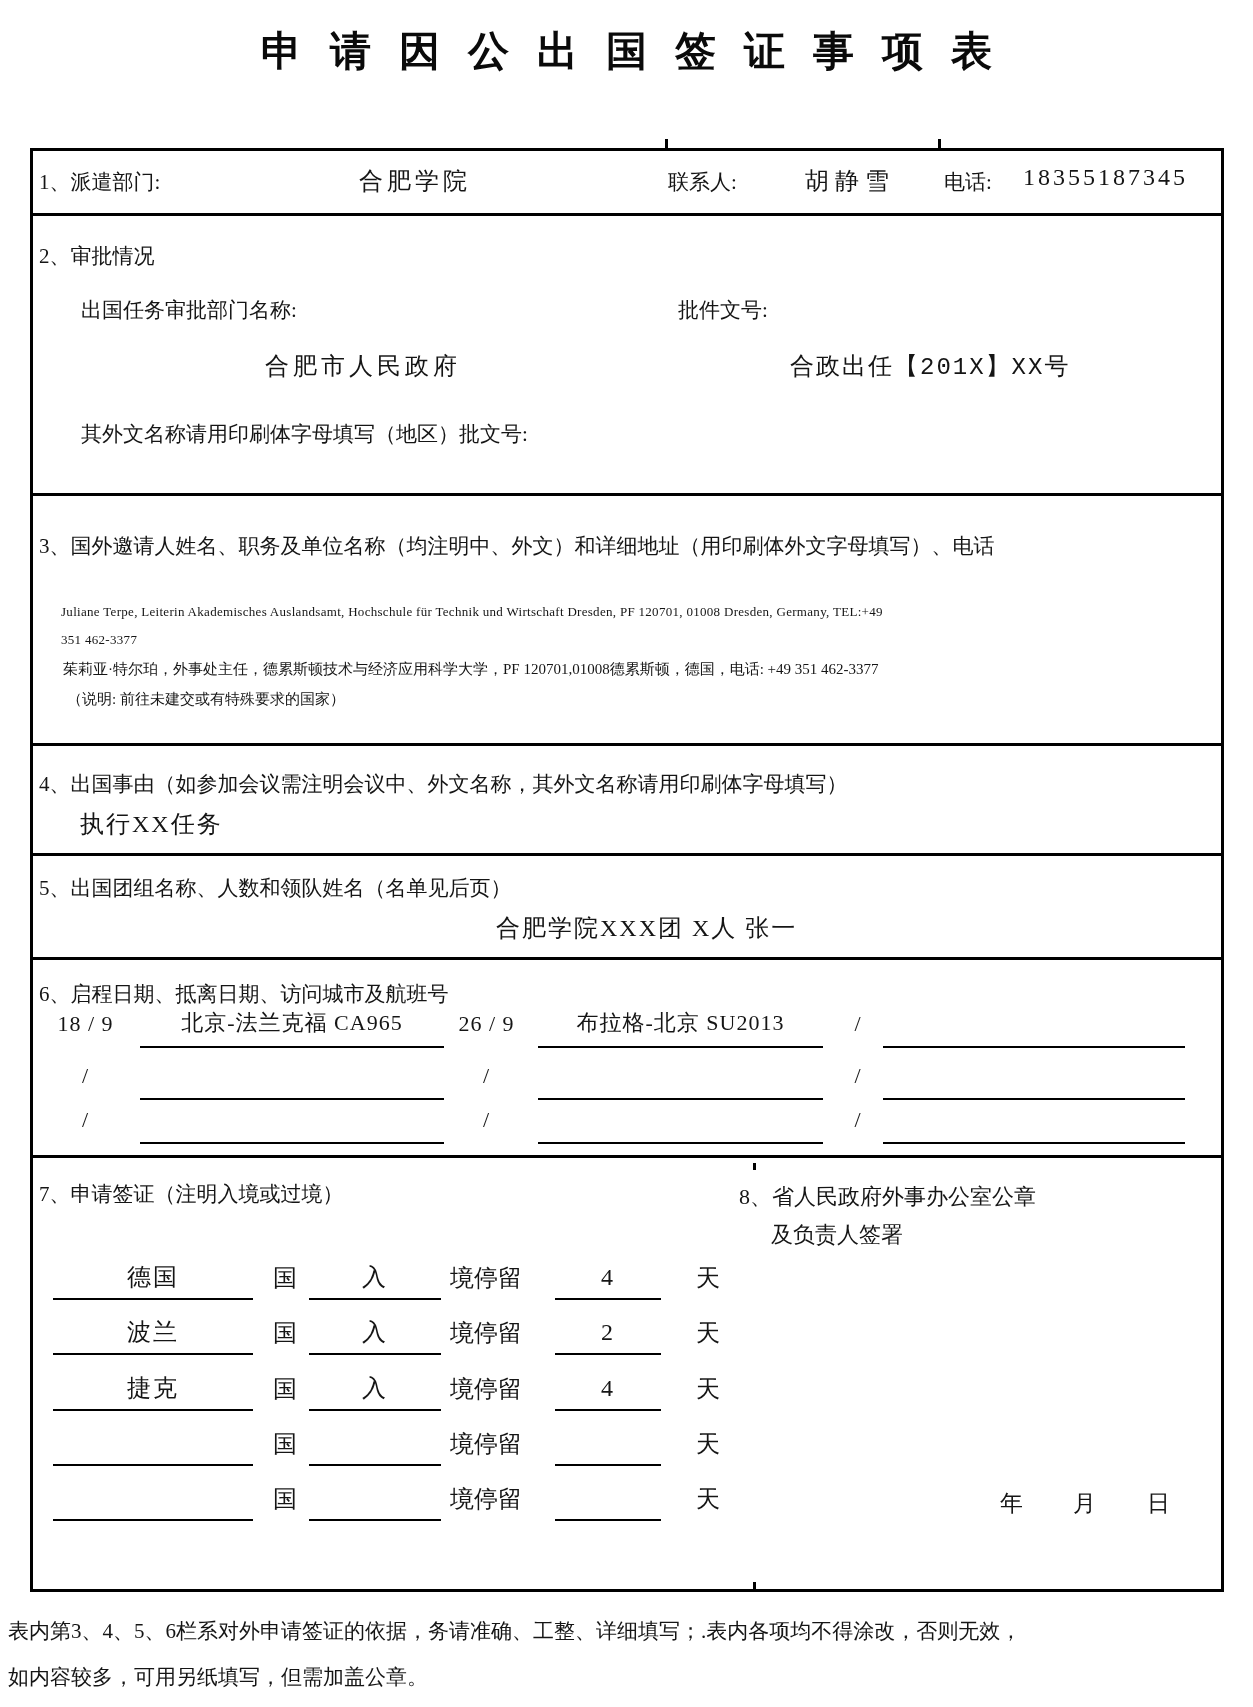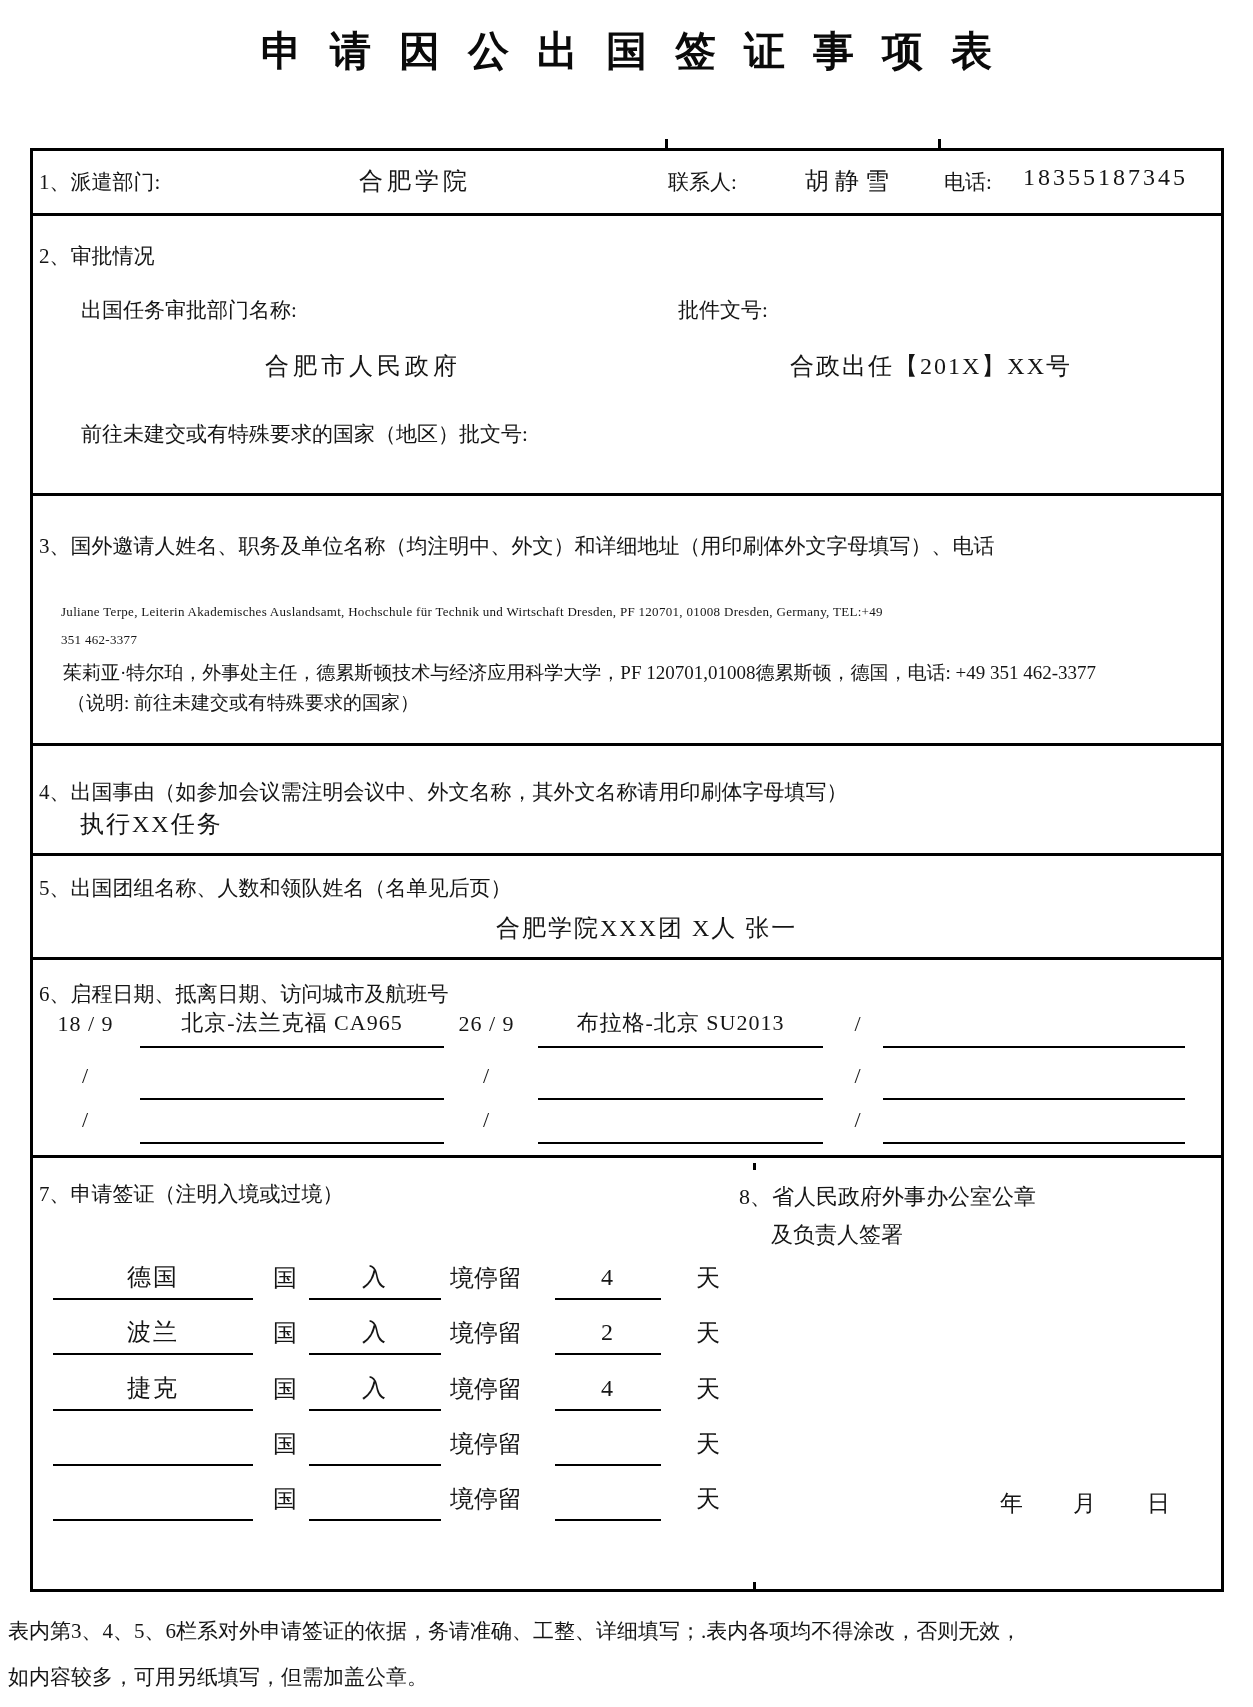--- a/index.html
+++ b/index.html
@@ -24,21 +24,21 @@
   .s1 { height:62px; }
   .s2 { height:280px;padding-left:20px; }
   .s3 { height:250px; }
   .s4 { height:110px; }
   .s5 { height:104px; }
   .s6 { height:198px; }
   .s78 { height:416px; }
   .lbl { position:absolute; font-size:21px; white-space:nowrap; }
   .val { position:absolute; font-size:24px; white-space:nowrap; letter-spacing:2px; }
   .en  { position:absolute; font-size:13px; white-space:nowrap; letter-spacing:0.3px; }
-  .zh-sm { position:absolute; font-size:19px; white-space:nowrap; }
+  .zh-sm { position:absolute; font-size:15px; white-space:nowrap; }
   
   .it-row { position:absolute; left:0; right:0; height:44px; }
   .it-row .d { position:absolute; top:0; height:44px; line-height:40px;
                text-align:center; font-size:22px; letter-spacing:1px; }
   .it-row .u { position:absolute; top:0; height:44px; line-height:38px;
                border-bottom:2px solid #000; text-align:center;
                font-size:22px; letter-spacing:1px; white-space:nowrap; }
   
   .vs-row { position:absolute; left:0; right:0; height:40px; }
   .vs-row .u { position:absolute; top:0; height:40px; line-height:34px;
@@ -70,34 +70,34 @@
     <span class="val" style="left:772px; top:14px; letter-spacing:6px;">胡静雪</span>
     <span class="lbl" style="left:911px; top:17px;">电话:</span>
     <span class="val" style="left:990px; top:13px; letter-spacing:3px;">18355187345</span>
   </div>
 
   <div class="sec s2">
     <span class="lbl" style="left:6px; top:26px;">2、审批情况</span>
     <span class="lbl" style="left:48px; top:80px;">出国任务审批部门名称:</span>
     <span class="lbl" style="left:645px; top:80px;">批件文号:</span>
     <span class="val" style="left:232px; top:134px; letter-spacing:4px;">合肥市人民政府</span>
-    <span class="val" style="left:757px; top:134px;">合政出任【201X】XX号</span>
-    <span class="lbl" style="left:48px; top:204px;">前往未建交或有特殊要求的国家（地区）批文号:</span>
+    <span class="val" style="left:757px; top:134px;font-family:Liberation Mono, monospace;">合政出任【201X】XX号</span>
+    <span class="lbl" style="left:48px; top:204px;">其外文名称请用印刷体字母填写（地区）批文号:</span>
   </div>
 
   <div class="sec s3">
     <span class="lbl" style="left:6px; top:36px;">3、国外邀请人姓名、职务及单位名称（均注明中、外文）和详细地址（用印刷体外文字母填写）、电话</span>
     <span class="en" style="left:28px; top:108px;">Juliane Terpe, Leiterin Akademisches Auslandsamt, Hochschule für Technik und Wirtschaft Dresden, PF 120701, 01008 Dresden, Germany, TEL:+49</span>
     <span class="en" style="left:28px; top:136px;">351 462-3377</span>
     <span class="zh-sm" style="left:30px; top:164px;">茱莉亚·特尔珀，外事处主任，德累斯顿技术与经济应用科学大学，PF 120701,01008德累斯顿，德国，电话: +49 351 462-3377</span>
     <span class="zh-sm" style="left:34px; top:194px;">（说明: 前往未建交或有特殊要求的国家）</span>
   </div>
 
   <div class="sec s4">
-    <span class="lbl" style="left:6px; top:24px;margin-top:8px;">4、出国事由（如参加会议需注明会议中、外文名称，其外文名称请用印刷体字母填写）</span>
+    <span class="lbl" style="left:6px; top:24px;">4、出国事由（如参加会议需注明会议中、外文名称，其外文名称请用印刷体字母填写）</span>
     <span class="val" style="left:47px; top:62px;">执行XX任务</span>
   </div>
 
   <div class="sec s5">
     <span class="lbl" style="left:6px; top:18px;">5、出国团组名称、人数和领队姓名（名单见后页）</span>
     <span class="val" style="left:463px; top:56px;">合肥学院XXX团 X人 张一</span>
   </div>
 
   <div class="sec s6">
     <span class="lbl" style="left:6px; top:20px;">6、启程日期、抵离日期、访问城市及航班号</span>

